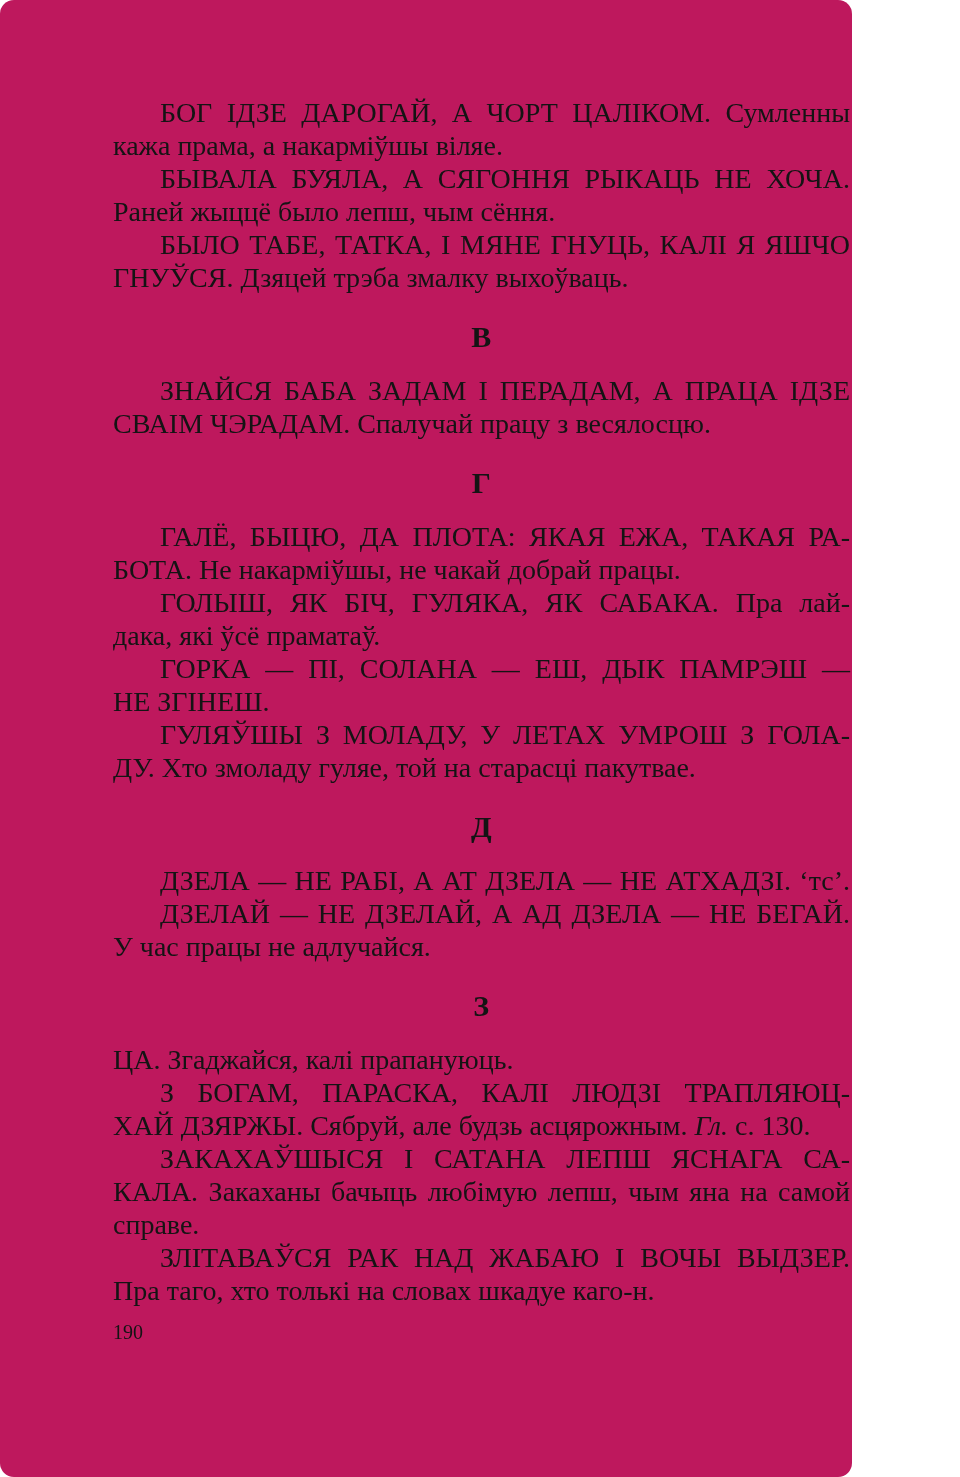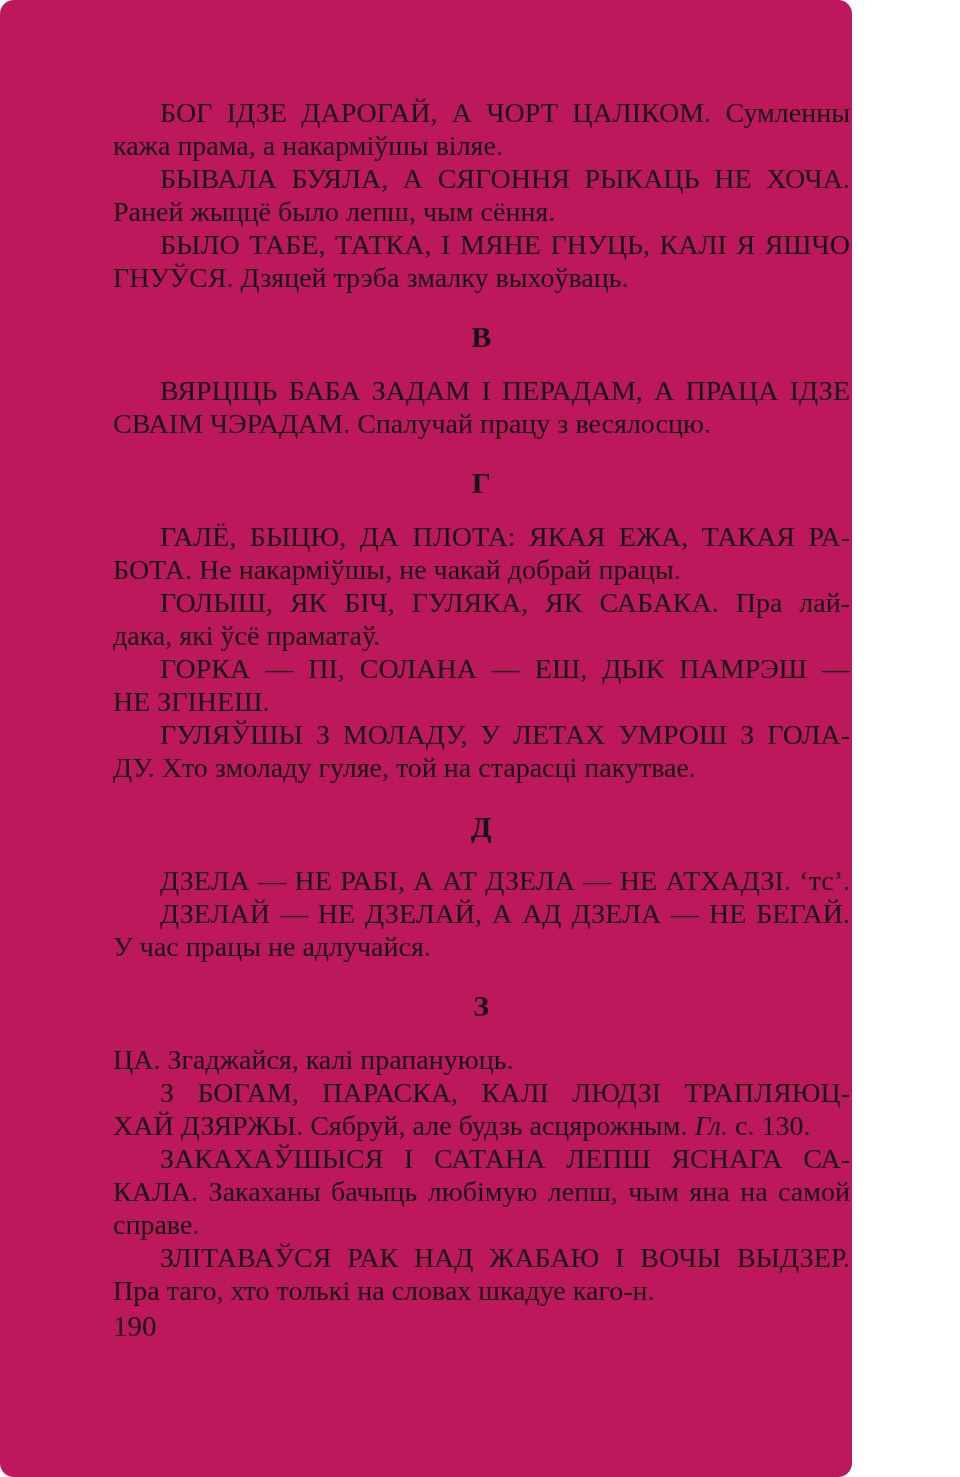--- a/index.html
+++ b/index.html
@@ -41,22 +41,22 @@
     font-size: 30px;
     line-height: 33px;
     margin-top: 26px;
     margin-bottom: 21px;
     letter-spacing: 0.5px;
   }
   .italic {
     font-style: italic;
   }
   .page-number {
-    margin-top: 3px;
-    font-size: 29px;
+    margin-top: 9px;
+    font-size: 20px;
     line-height: 33px;
   }
 </style>
 </head>
 <body>
 
 <div class="page">
   <div class="text-body">
       <div class="paragraph">
         <div class="line justify indent"><span class="">БОГ ІДЗЕ ДАРОГАЙ, А ЧОРТ ЦАЛІКОМ. Сумленны</span></div>
@@ -65,21 +65,21 @@
       <div class="paragraph">
         <div class="line justify indent"><span class="">БЫВАЛА БУЯЛА, А СЯГОННЯ РЫКАЦЬ НЕ ХОЧА.</span></div>
         <div class="line"><span class="">Раней жыццё было лепш, чым сёння.</span></div>
       </div>
       <div class="paragraph">
         <div class="line justify indent"><span class="">БЫЛО ТАБЕ, ТАТКА, І МЯНЕ ГНУЦЬ, КАЛІ Я ЯШЧО</span></div>
         <div class="line"><span class="">ГНУЎСЯ. Дзяцей трэба змалку выхоўваць.</span></div>
       </div>
       <div class="section-letter">В</div>
       <div class="paragraph">
-        <div class="line justify indent"><span class="">ВЯРЦІЦЬ БАБА ЗАДАМ І ПЕРАДАМ, А ПРАЦА ІДЗЕ</span></div>
+        <div class="line justify indent"><span class="">ЗНАЙСЯ БАБА ЗАДАМ І ПЕРАДАМ, А ПРАЦА ІДЗЕ</span></div>
         <div class="line"><span class="">СВАІМ ЧЭРАДАМ. Спалучай працу з весялосцю.</span></div>
       </div>
       <div class="section-letter">Г</div>
       <div class="paragraph">
         <div class="line justify indent"><span class="">ГАЛЁ, БЫЦЮ, ДА ПЛОТА: ЯКАЯ ЕЖА, ТАКАЯ РА-</span></div>
         <div class="line"><span class="">БОТА. Не накарміўшы, не чакай добрай працы.</span></div>
       </div>
       <div class="paragraph">
         <div class="line justify indent"><span class="">ГОЛЫШ, ЯК БІЧ, ГУЛЯКА, ЯК САБАКА. Пра лай-</span></div>
         <div class="line"><span class="">дака, які ўсё праматаў.</span></div>

